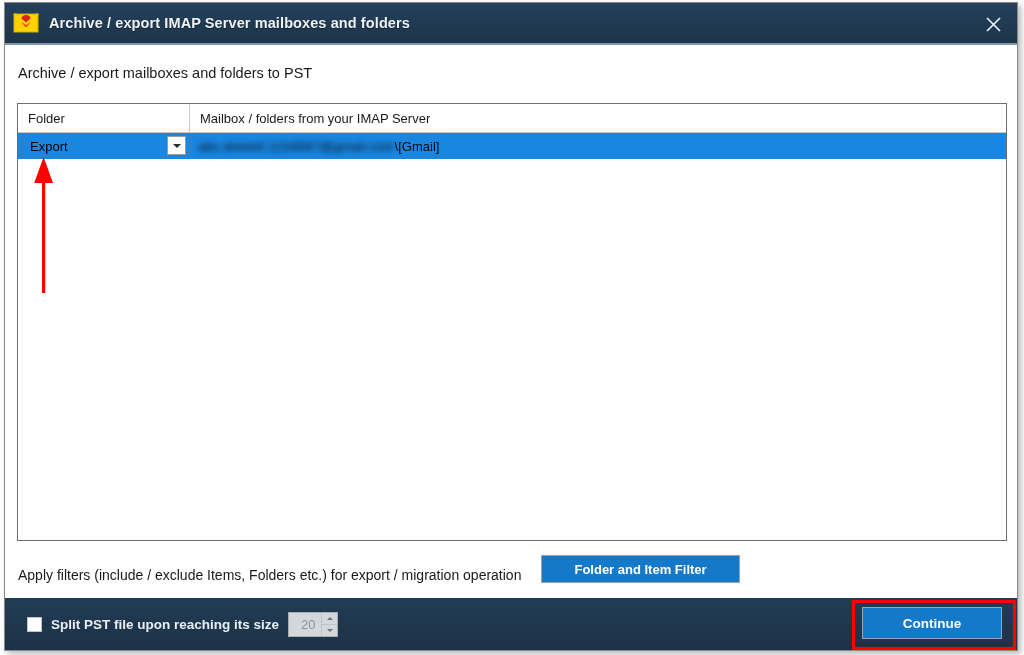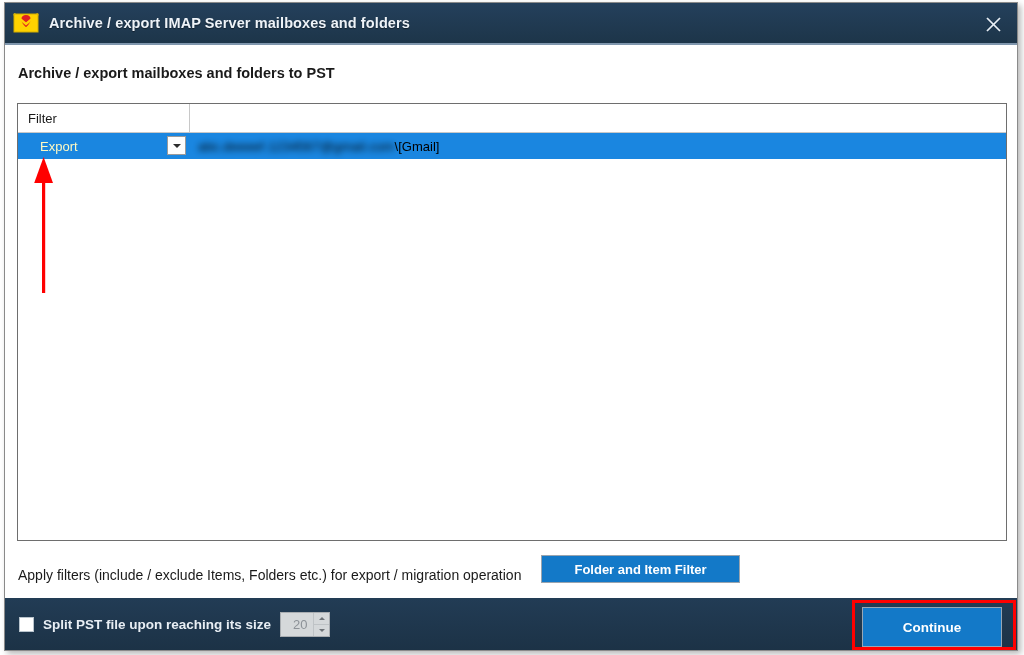--- a/index.html
+++ b/index.html
@@ -77,21 +77,21 @@
     right: 0;
     bottom: 52px;
     background: #ffffff;
   }
 
   .section-title {
     position: absolute;
     left: 13px;
     top: 20px;
     font-size: 14.5px;
-    font-weight: bold;
+    font-weight: normal;
     color: #1a1a1a;
     white-space: nowrap;
   }
 
   
   .grid {
     position: absolute;
     left: 12px;
     top: 58px;
     width: 990px;
@@ -134,22 +134,22 @@
   .cell-action {
     width: 172px;
     flex: 0 0 172px;
     position: relative;
     display: flex;
     align-items: center;
     box-sizing: border-box;
   }
   .action-value {
     font-size: 13px;
-    color: #fef9c3;
-    padding-left: 22px;
+    color: #000000;
+    padding-left: 12px;
     white-space: nowrap;
   }
   .combo-btn {
     position: absolute;
     right: 4px;
     top: 3px;
     width: 19px;
     height: 19px;
     background: #fdfdfd;
     border: 1px solid #9a9a9a;
@@ -227,21 +227,21 @@
     height: 52px;
     background: linear-gradient(180deg, #223c55 0%, #1c3246 100%);
     border-top: 1px solid #5d7governed;
     box-sizing: border-box;
     display: flex;
     align-items: center;
   }
   .split-group {
     display: flex;
     align-items: center;
-    margin-left: 14px;
+    margin-left: 22px;
   }
   .checkbox {
     width: 15px;
     height: 15px;
     background: #ffffff;
     border: 1px solid #b9c4cd;
     box-sizing: border-box;
     flex: 0 0 auto;
     cursor: pointer;
   }
@@ -304,21 +304,21 @@
     font-weight: bold;
     color: #e8eef4;
     white-space: nowrap;
   }
 
   .btn-continue {
     position: absolute;
     right: 15px;
     top: 9px;
     width: 140px;
-    height: 40px;
+    height: 32px;
     background: #1379c8;
     border: 1px solid #97a6b4;
     box-sizing: border-box;
     color: #ffffff;
     font-size: 13.5px;
     font-weight: bold;
     display: flex;
     align-items: center;
     justify-content: center;
     cursor: pointer;
@@ -367,21 +367,22 @@
     </div>
   </div>
 
   <div class="content">
 
     <div class="section-title">Archive / export mailboxes and folders to PST</div>
 
     <div class="grid">
 
       <div class="grid-header">
-        <div class="th col-action">Filter</div>
+        <div class="th col-action">Folder</div>
+        <div class="th col-mailbox">Mailbox / folders from your IMAP Server</div>
       </div>
 
       <div class="grid-row">
         <div class="cell-action">
           <span class="action-value">Export</span>
           <span class="combo-btn">
             <span class="caret-down"></span>
           </span>
         </div>
         <div class="cell-mailbox">

